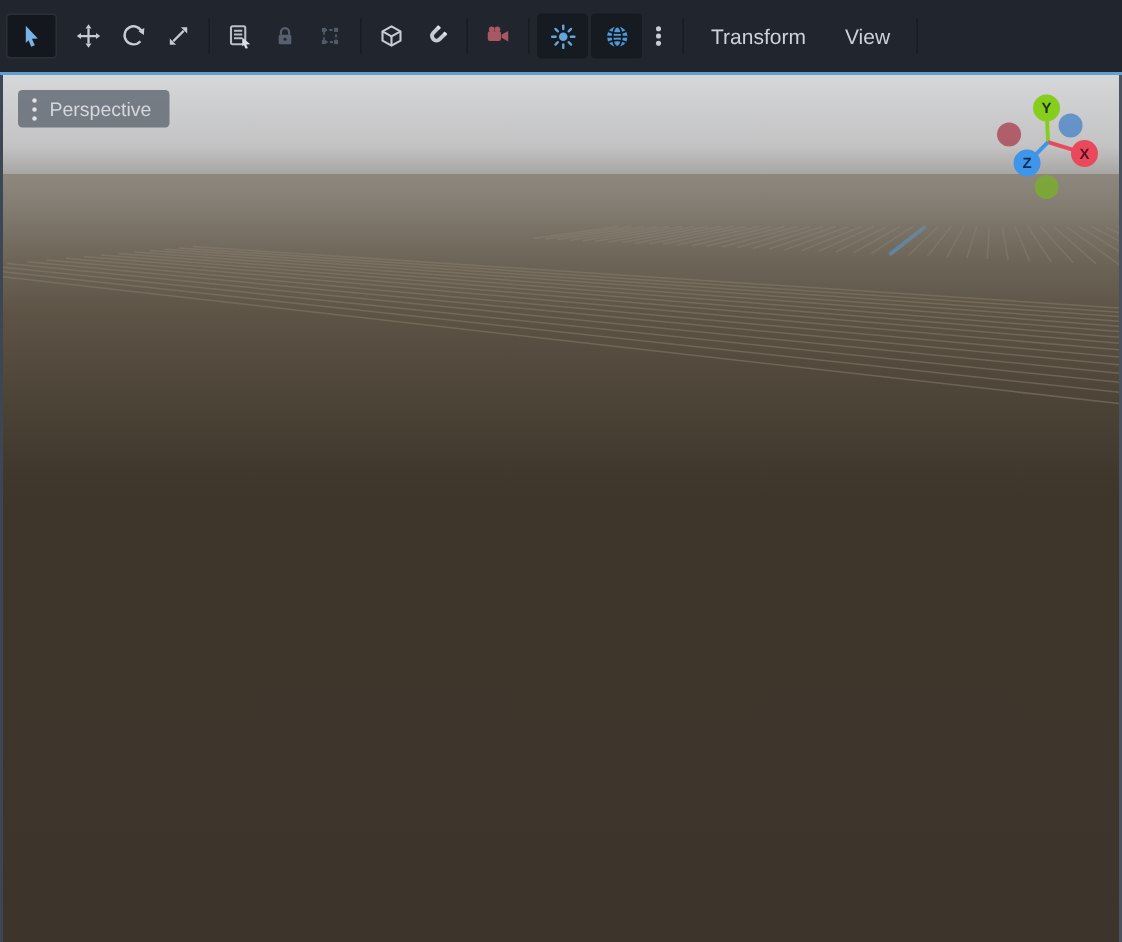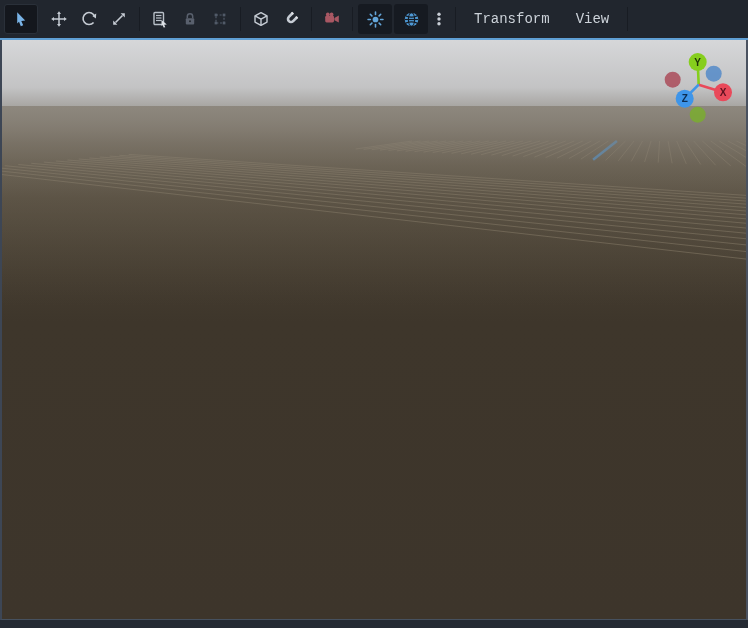--- a/index.html
+++ b/index.html
@@ -1,20 +1,20 @@
 <!DOCTYPE html>
 <html><head>
 <meta charset="utf-8">
 <style>
   * { margin:0; padding:0; box-sizing:border-box; }
   body { font-family:"Liberation Sans", sans-serif; background:#14171d; }
   .app { width:748px; height:628px; background:#21262e; overflow:hidden; position:relative; }
 
   
-  .toolbar { height:38px; background:#21262e; display:flex; align-items:center; padding-left:4px;font-family:Liberation Mono, monospace; }
+  .toolbar { height:48px; background:#21262e; display:flex; align-items:center; padding-left:4px; }
   .accent-line { height:2px; background:#5f9fd4; width:100%; }
   .tool-btn { width:30px; height:30px; display:flex; align-items:center; justify-content:center;
               border-radius:3px; flex:none; cursor:default; }
   .tool-btn svg { display:block; }
   .tool-btn.selected { width:34px; background:#14171d; border:1px solid #2a3039; margin-right:6px; }
   .tool-btn.pressed { width:34px; background:#161a21; }
   .sep { width:1px; height:24px; background:#181c23; margin:0 5px; flex:none; }
   .menu-item { font-size:14px; color:#ccd2d9; padding:0 13px; height:30px; line-height:30px; flex:none; cursor:default; }
 
   
@@ -315,20 +315,30 @@
           <line x1="-2361.0" y1="340.9" x2="-1016.3" y2="130.3" stroke="#a79a82" stroke-width="1" opacity="0.4"></line>
         </g>
       <g id="axes-layer">
           <line x1="-246.5" y1="148.4" x2="-324.8" y2="130.3" stroke="#e2475e" stroke-width="2.2"></line>
           <line x1="591.1" y1="119.7" x2="614.9" y2="101.0" stroke="#3f97e8" stroke-width="2.6"></line>
           <line x1="372.0" y1="761.0" x2="372.0" y2="1016.2" stroke="#b3d02a" stroke-width="2.2"></line>
         </g>
       <rect x="0" y="66" width="744" height="200" fill="url(#fogGrad)"></rect>
     </svg>
 
+    <div class="persp-pill">
+      <svg width="6" height="18" viewBox="0 0 6 18">
+        <g fill="#dfe2e6">
+            <circle cx="3" cy="3" r="1.5"></circle>
+            <circle cx="3" cy="9" r="1.5"></circle>
+            <circle cx="3" cy="15" r="1.5"></circle>
+          </g>
+      </svg>
+      <span class="label">Perspective</span>
+    </div>
 
     <svg id="gizmo-svg" width="100" height="100" viewBox="0 0 100 100">
       <g stroke-width="2.6">
         <line x1="50.7" y1="44.7" x2="49.7" y2="22" stroke="#86ce1d"></line>
         <line x1="50.7" y1="44.7" x2="75" y2="52.3" stroke="#e9495a"></line>
         <line x1="50.7" y1="44.7" x2="36.7" y2="58.7" stroke="#3e95e9"></line>
       </g>
       <circle cx="24.7" cy="39.7" r="8" fill="#a94352" opacity="0.8"></circle>
       <circle cx="65.7" cy="33.7" r="8" fill="#4c86c8" opacity="0.8"></circle>
       <circle cx="49.7" cy="74.7" r="8" fill="#79af2b" opacity="0.8"></circle>

